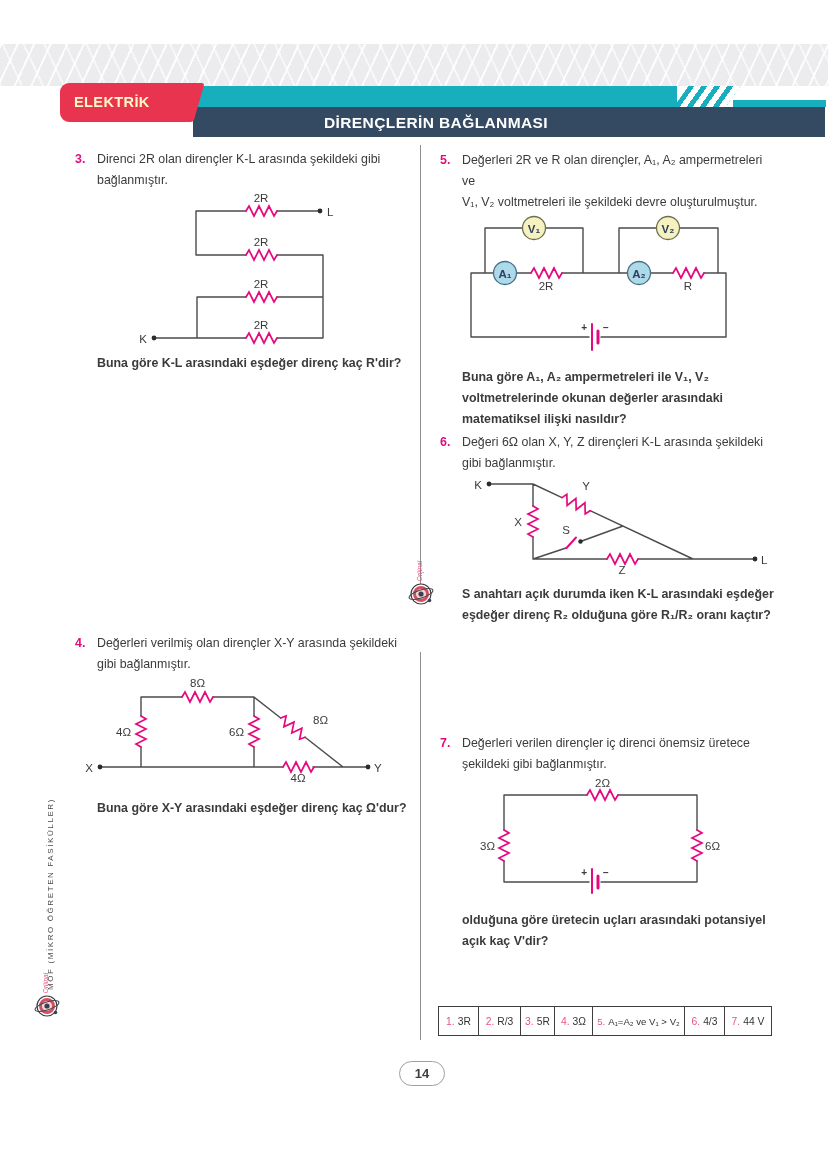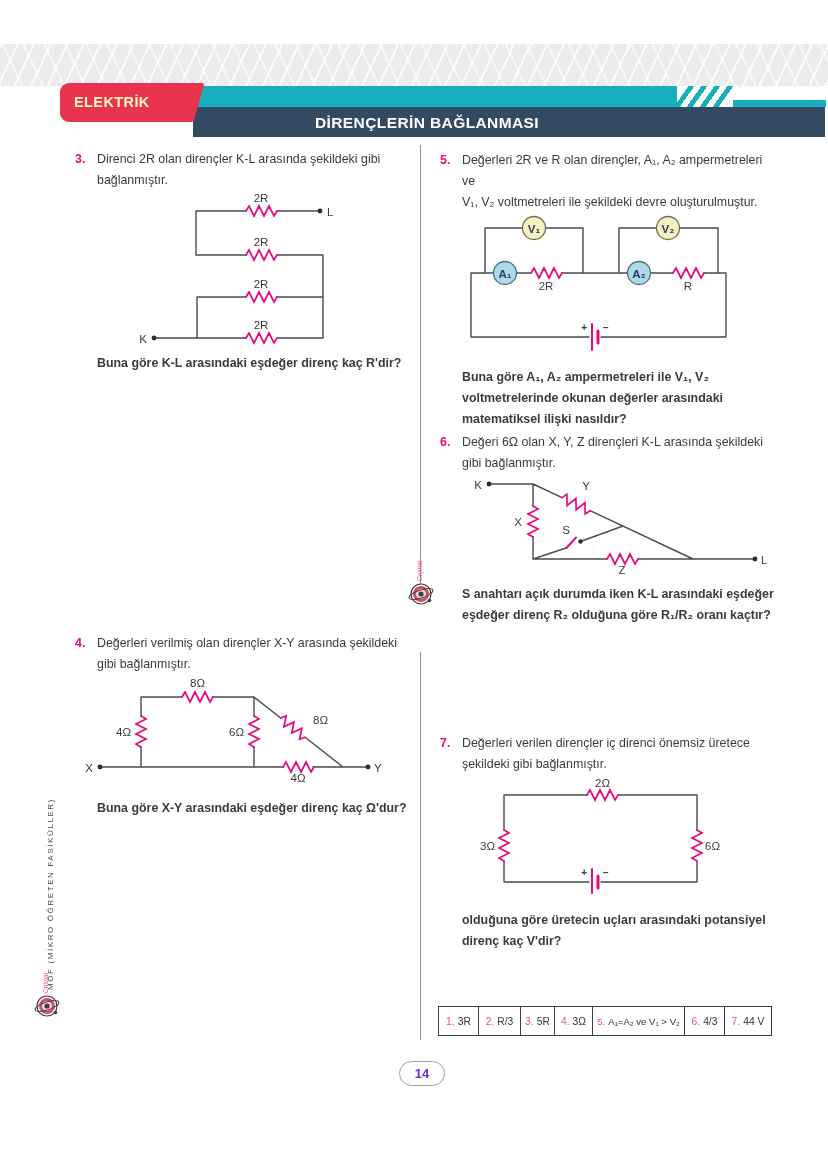--- a/index.html
+++ b/index.html
@@ -12,21 +12,21 @@
     background:
       repeating-linear-gradient(115deg, rgba(255,255,255,.85) 0 2px, rgba(0,0,0,0) 2px 15px),
       repeating-linear-gradient(65deg, rgba(255,255,255,.6) 0 2px, rgba(0,0,0,0) 2px 19px),
       #ececee; }
   .teal-band { position:absolute; left:62px; top:86px; width:615px; height:21px; background:#17aebe; }
   .teal-slashes { position:absolute; left:681px; top:86px; width:52px; height:21px;
     background:repeating-linear-gradient(to right, #17aebe 0 6px, rgba(0,0,0,0) 6px 13px);
     transform:skewX(-35deg); }
   .teal-thin { position:absolute; left:733px; top:100px; width:93px; height:7px; background:#17aebe; }
   .navy-band { position:absolute; left:193px; top:107px; width:632px; height:30px; background:#344a63; }
-  .page-title { position:absolute; left:427px; top:114px; transform:translateX(-50%);
+  .page-title { position:absolute; left:436px; top:114px; transform:translateX(-50%);
     color:#fff; font-weight:bold; font-size:15.5px; letter-spacing:.4px; white-space:nowrap; }
   .red-tab { position:absolute; left:60px; top:83px; width:126px; height:39px; background:#e8344f;
     border-radius:9px 3px 4px 9px; z-index:3; }
   .red-tab::after { content:""; position:absolute; right:-13px; top:0; width:28px; height:100%;
     background:#e8344f; transform:skewX(-16deg); border-radius:3px; }
   .red-tab .subject { position:absolute; left:14px; top:11px; color:#fef9c3; font-weight:bold;
     font-size:14.5px; letter-spacing:.4px; z-index:4; }
 
   
   .side-imprint { position:absolute; left:46px; top:798px; height:192px; width:14px;
@@ -59,21 +59,21 @@
     display:flex; border:1.3px solid #3e3e40; background:#fff; }
   .ans-cell { display:flex; align-items:center; justify-content:center; gap:3px;
     border-right:1.2px solid #3e3e40; font-size:10.3px; white-space:nowrap; padding:0 2px; }
   .ans-cell:last-child { border-right:none; }
   .ans-num { color:#e8547c; }
   .ans-val { color:#333; }
 
   
   .page-badge { position:absolute; left:399px; top:1061px; width:46px; height:25px;
     border:1.5px solid #9aa0a8; border-radius:13px; display:flex; align-items:center;
-    justify-content:center; font-size:13px; font-weight:bold; color:#6d28d9; background:#fff; }
+    justify-content:center; font-size:13px; font-weight:bold; color:#404040; background:#fff; }
 </style>
 </head>
 <body>
 
 <div class="page">
 
   <div class="gray-band"></div>
   <div class="teal-band"></div>
   <div class="teal-slashes"></div>
   <div class="teal-thin"></div>
@@ -265,21 +265,21 @@
         <path class="batt" style="stroke-width:3" d="M124 97 V109"></path>
       </g>
       <text class="sign" x="113" y="97" text-anchor="end">+</text>
       <text class="sign" x="129" y="97" text-anchor="start">−</text>
       <text class="lbl" x="128.5" y="8" text-anchor="middle">2Ω</text>
       <text class="lbl" x="21" y="71" text-anchor="end">3Ω</text>
       <text class="lbl" x="231" y="71" text-anchor="start">6Ω</text>
     </svg>
     <div class="q-ask" style="margin-top:16px;">
       <div>olduğuna göre üretecin uçları arasındaki potansiyel</div>
-      <div>direnç kaç V'dir?</div>
+      <div>açık kaç V'dir?</div>
     </div>
   </div>
 
   <div class="answers">
     <div class="ans-cell" style="flex:0 0 40px;">
       <span class="ans-num">1.</span>
       <span class="ans-val">3R</span>
     </div>
     <div class="ans-cell" style="flex:0 0 42px;">
       <span class="ans-num">2.</span>

